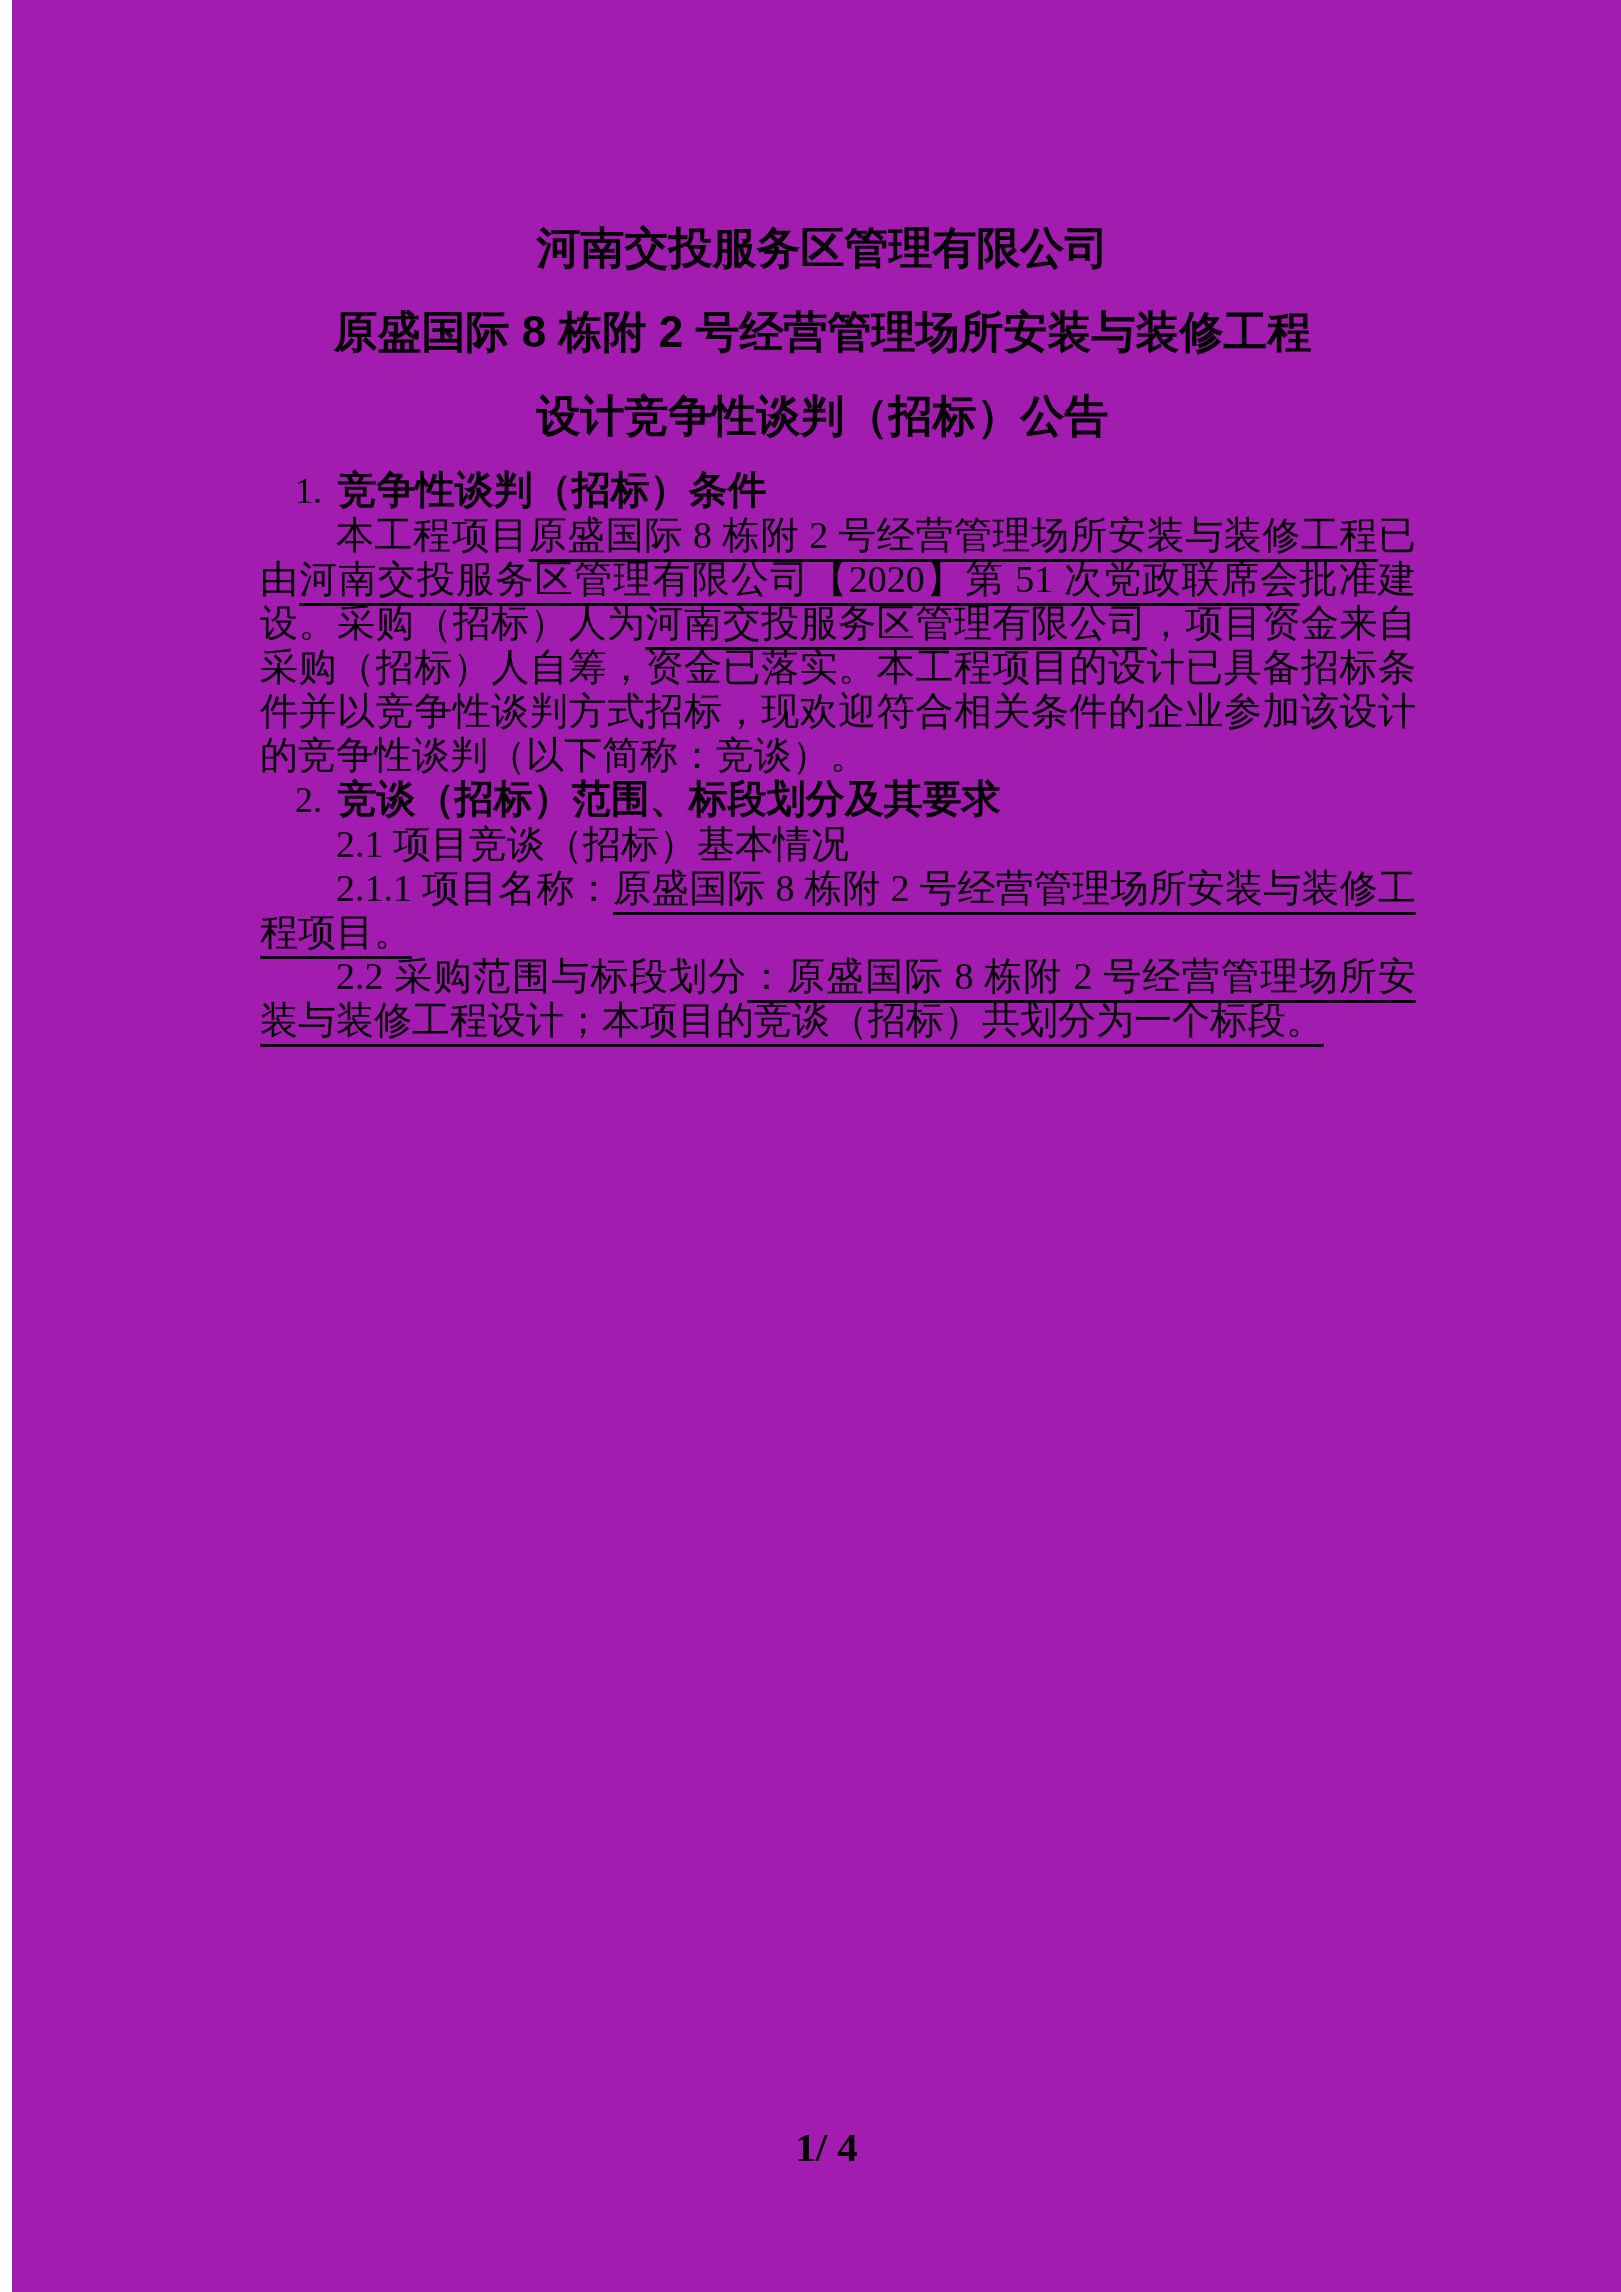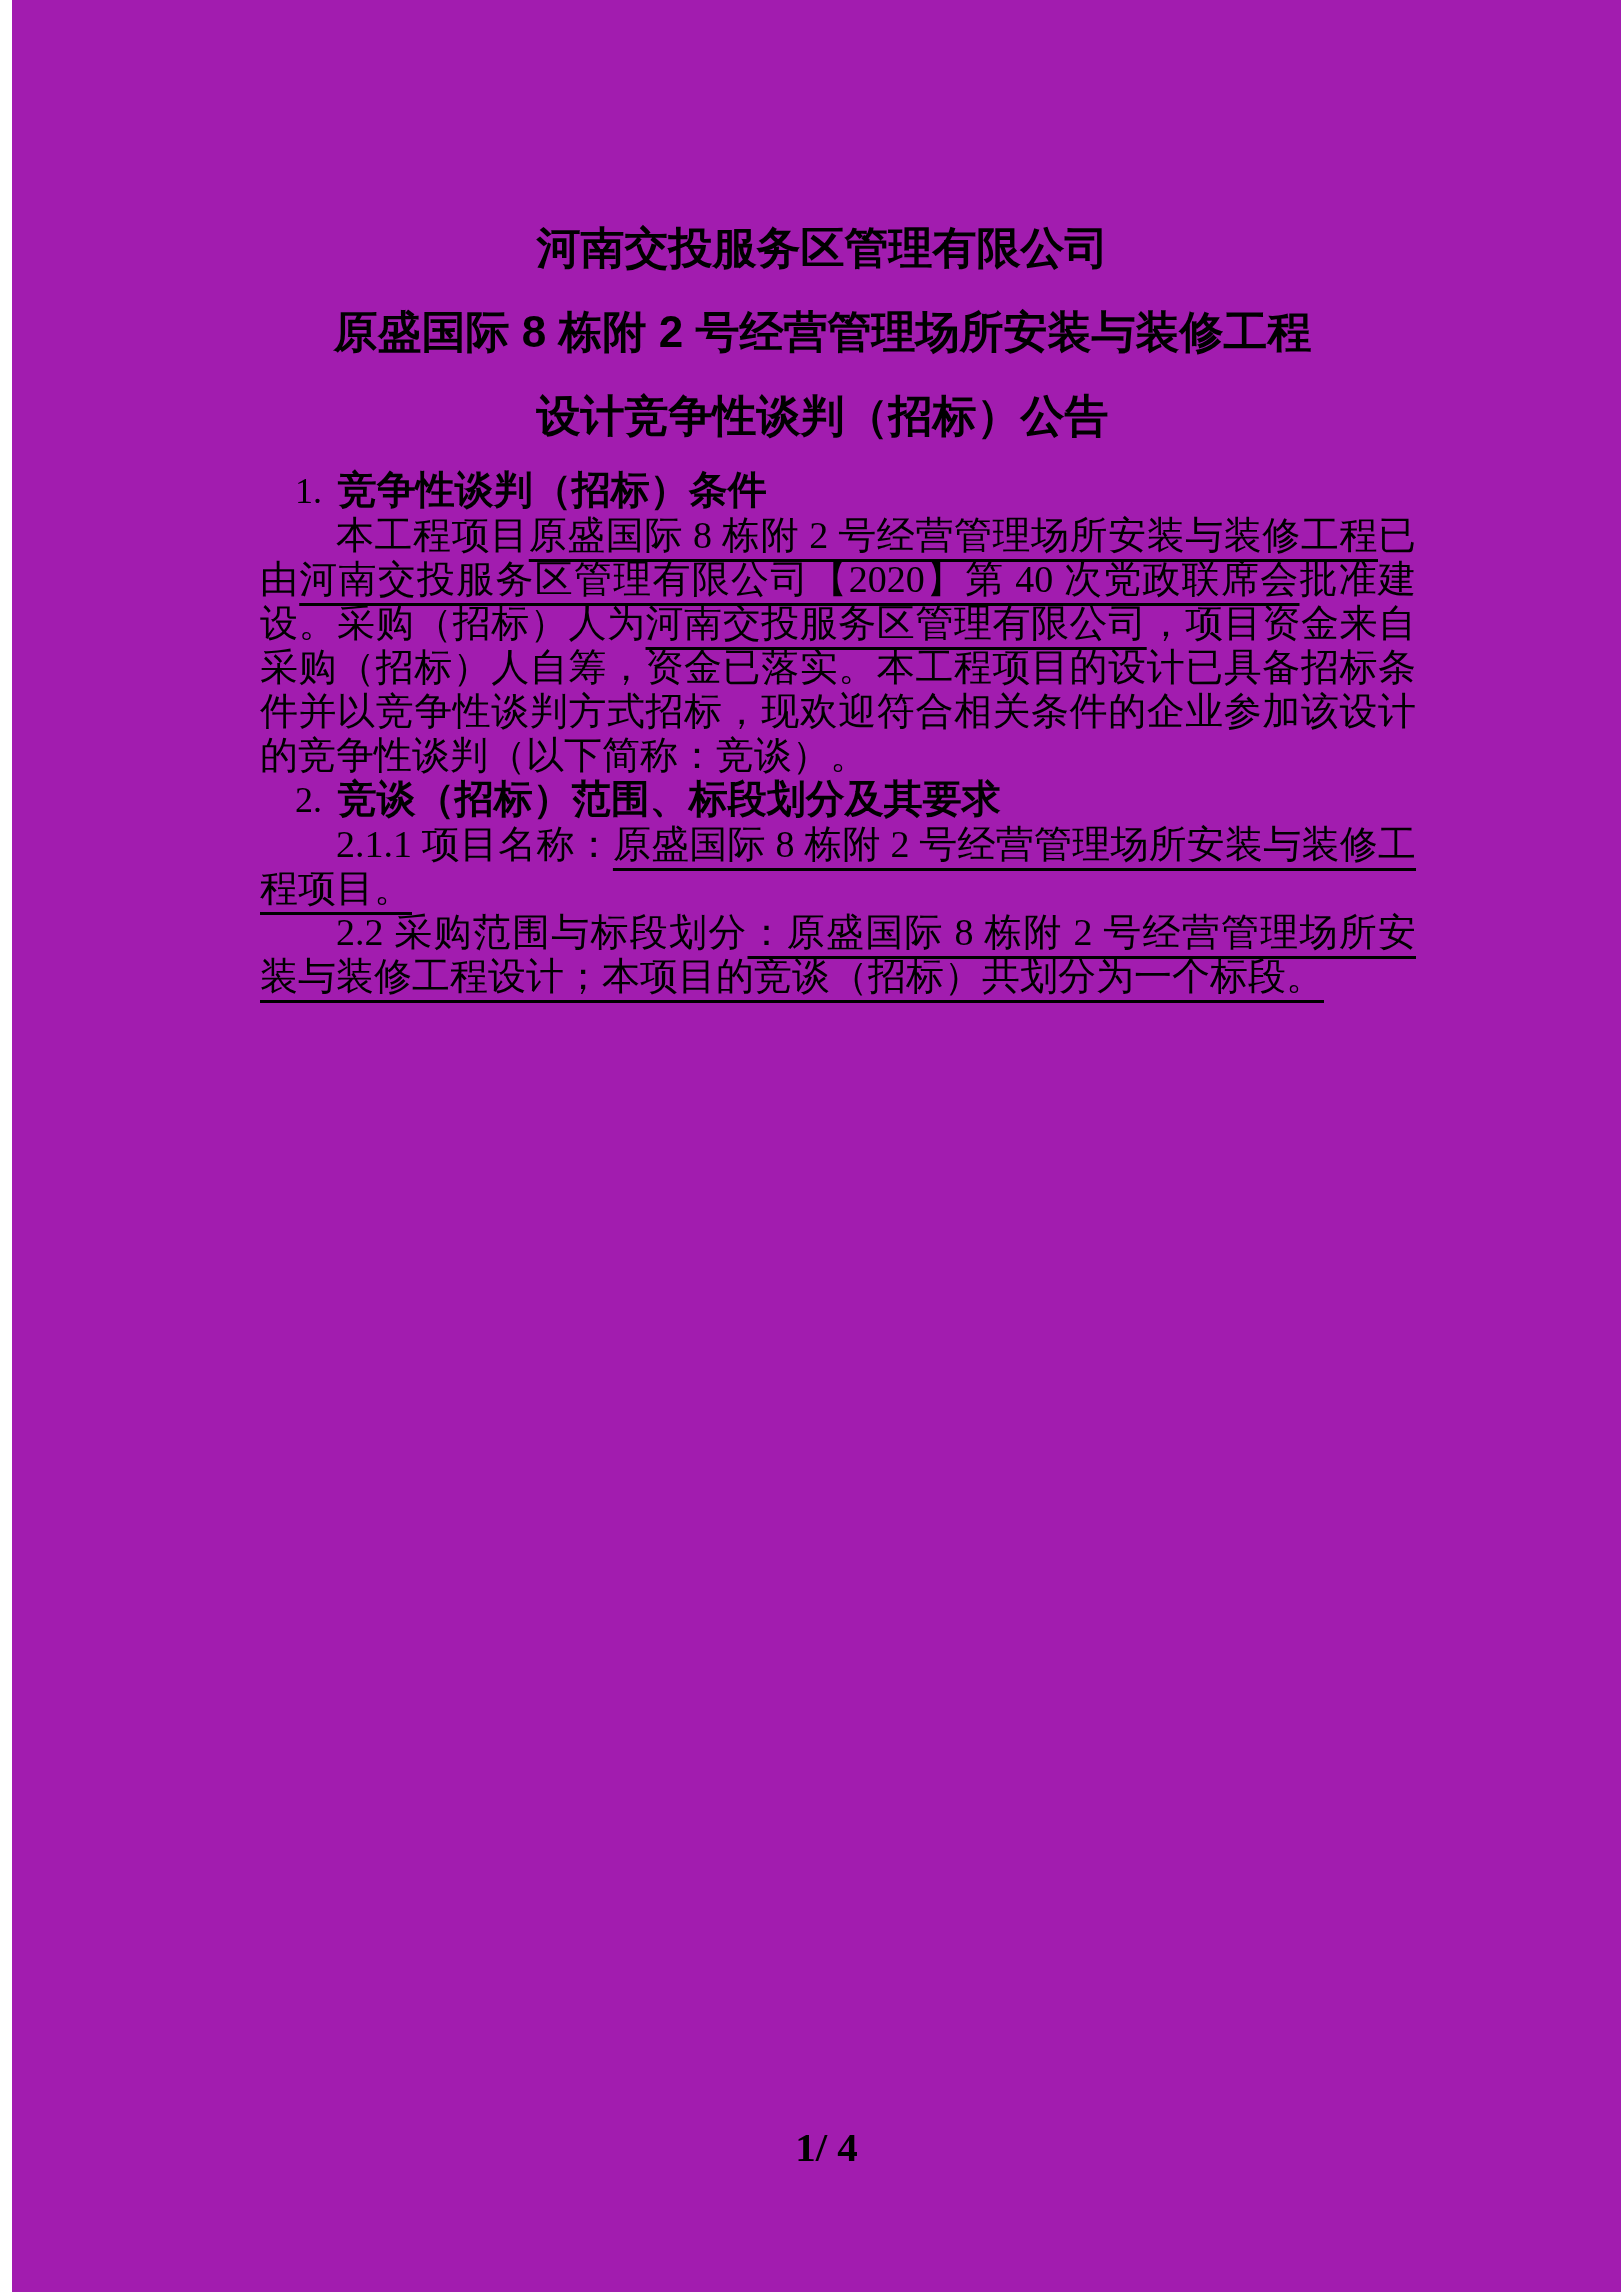--- a/index.html
+++ b/index.html
@@ -77,22 +77,23 @@
 <div class="page">
 
   <header class="titles">
     <div class="title-line">河南交投服务区管理有限公司</div>
     <div class="title-line">原盛国际 8 栋附 2 号经营管理场所安装与装修工程</div>
     <div class="title-line">设计竞争性谈判（招标）公告</div>
   </header>
 
   <main class="doc-body">
       <p class="heading"><span class="hnum">1.</span><span>竞争性谈判（招标）条件</span></p>
-      <p class="para"><span>本工程项目</span><span class="u">原盛国际 8 栋附 2 号经营管理场所安装与装修工程</span><span>已由</span><span class="u">河南交投服务区管理有限公司【2020】第 40 次党政联席会</span><span>批准建设。采购（招标）人为</span><span class="u">河南交投服务区管理有限公司</span><span>，项目资金来自采购（招标）人自筹，资金已落实。本工程项目的设计已具备招标条件并以竞争性谈判方式招标，现欢迎符合相关条件的企业参加该设计的竞争性谈判（以下简称：竞谈）。</span></p>
+      <p class="para"><span>本工程项目</span><span class="u">原盛国际 8 栋附 2 号经营管理场所安装与装修工程</span><span>已由</span><span class="u">河南交投服务区管理有限公司【2020】第 51 次党政联席会</span><span>批准建设。采购（招标）人为</span><span class="u">河南交投服务区管理有限公司</span><span>，项目资金来自采购（招标）人自筹，资金已落实。本工程项目的设计已具备招标条件并以竞争性谈判方式招标，现欢迎符合相关条件的企业参加该设计的竞争性谈判（以下简称：竞谈）。</span></p>
       <p class="heading"><span class="hnum">2.</span><span>竞谈（招标）范围、标段划分及其要求</span></p>
+      <p class="para"><span>2.1 项目竞谈（招标）基本情况</span></p>
       <p class="para"><span>2.1.1 项目名称：</span><span class="u">原盛国际 8 栋附 2 号经营管理场所安装与装修工程项目。</span></p>
       <p class="para"><span>2.2 采购范围与标段划分</span><span class="u">：原盛国际 8 栋附 2 号经营管理场所安装与装修工程设计；本项目的竞谈（招标）共划分为一个标段。</span></p>
     </main>
 
   <div class="footer">1/ 4</div>
 
 </div>
 
 
 </body></html>

